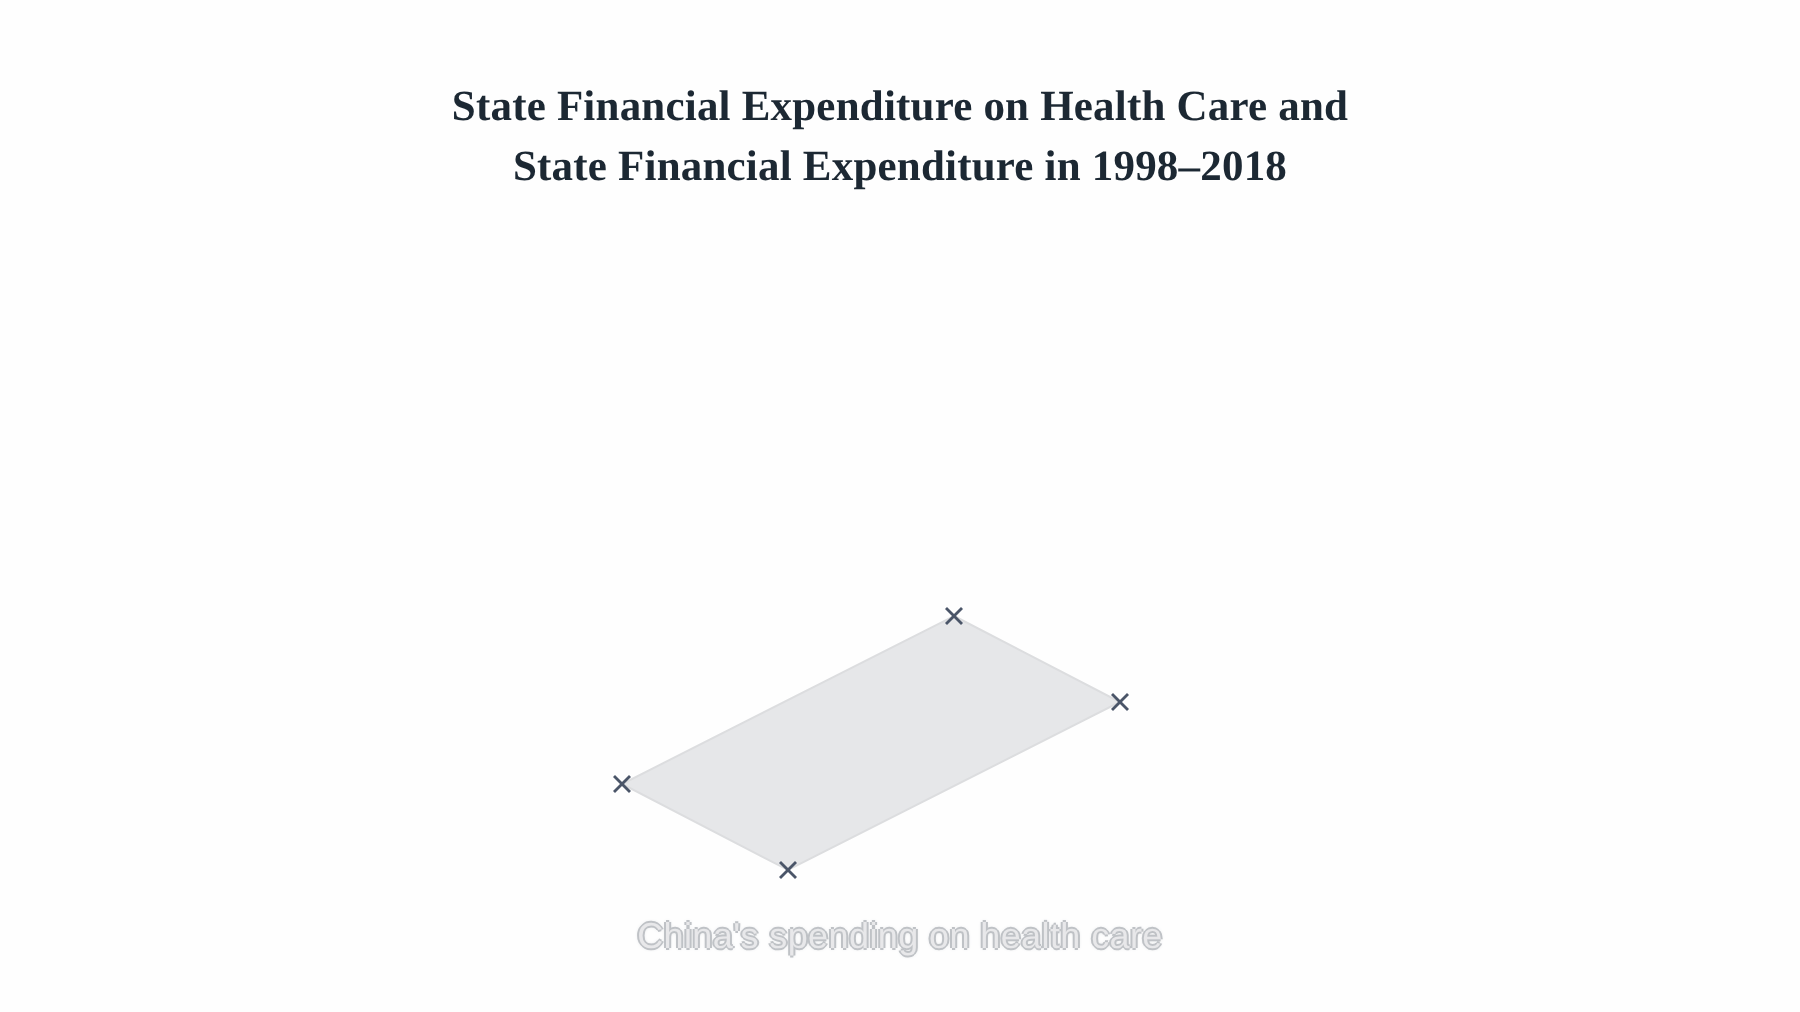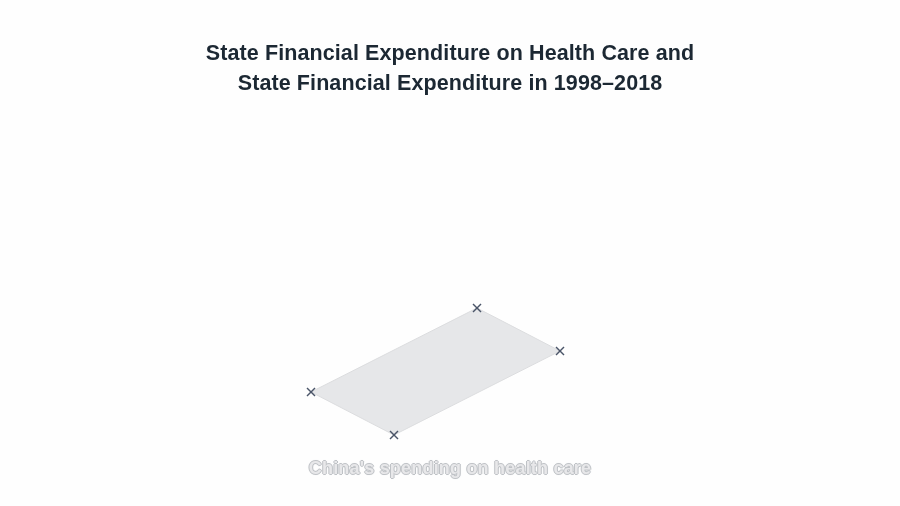--- a/index.html
+++ b/index.html
@@ -28,20 +28,21 @@
     position: absolute;
     left: 0;
     top: 38px;
     width: 900px;
     text-align: center;
     color: #1c2833;
     font-size: 21.5px;
     font-weight: bold;
     line-height: 30px;
     letter-spacing: 0.1px;
+    font-family: Liberation Serif, serif;
   }
   .title-line {
     display: block;
     white-space: nowrap;
   }
 
   
   .plot-area {
     position: absolute;
     left: 280px;
@@ -65,21 +66,21 @@
     text-align: center;
     font-size: 18px;
     color: #e8e8ea;
     letter-spacing: 0.2px;
     text-shadow:
       -1px 0 0 #bfc2c6,
        1px 0 0 #bfc2c6,
        0 -1px 0 #bfc2c6,
        0 1px 0 #bfc2c6,
        0 0 2px #cfd2d6;
-    font-weight: bold;
+    font-weight: normal;
   }
 </style>
 </head>
 <body>
 
 <div id="stage">
 
   <div class="title-block">
     <span class="title-line">State Financial Expenditure on Health Care and</span>
     <span class="title-line">State Financial Expenditure in 1998–2018</span>

